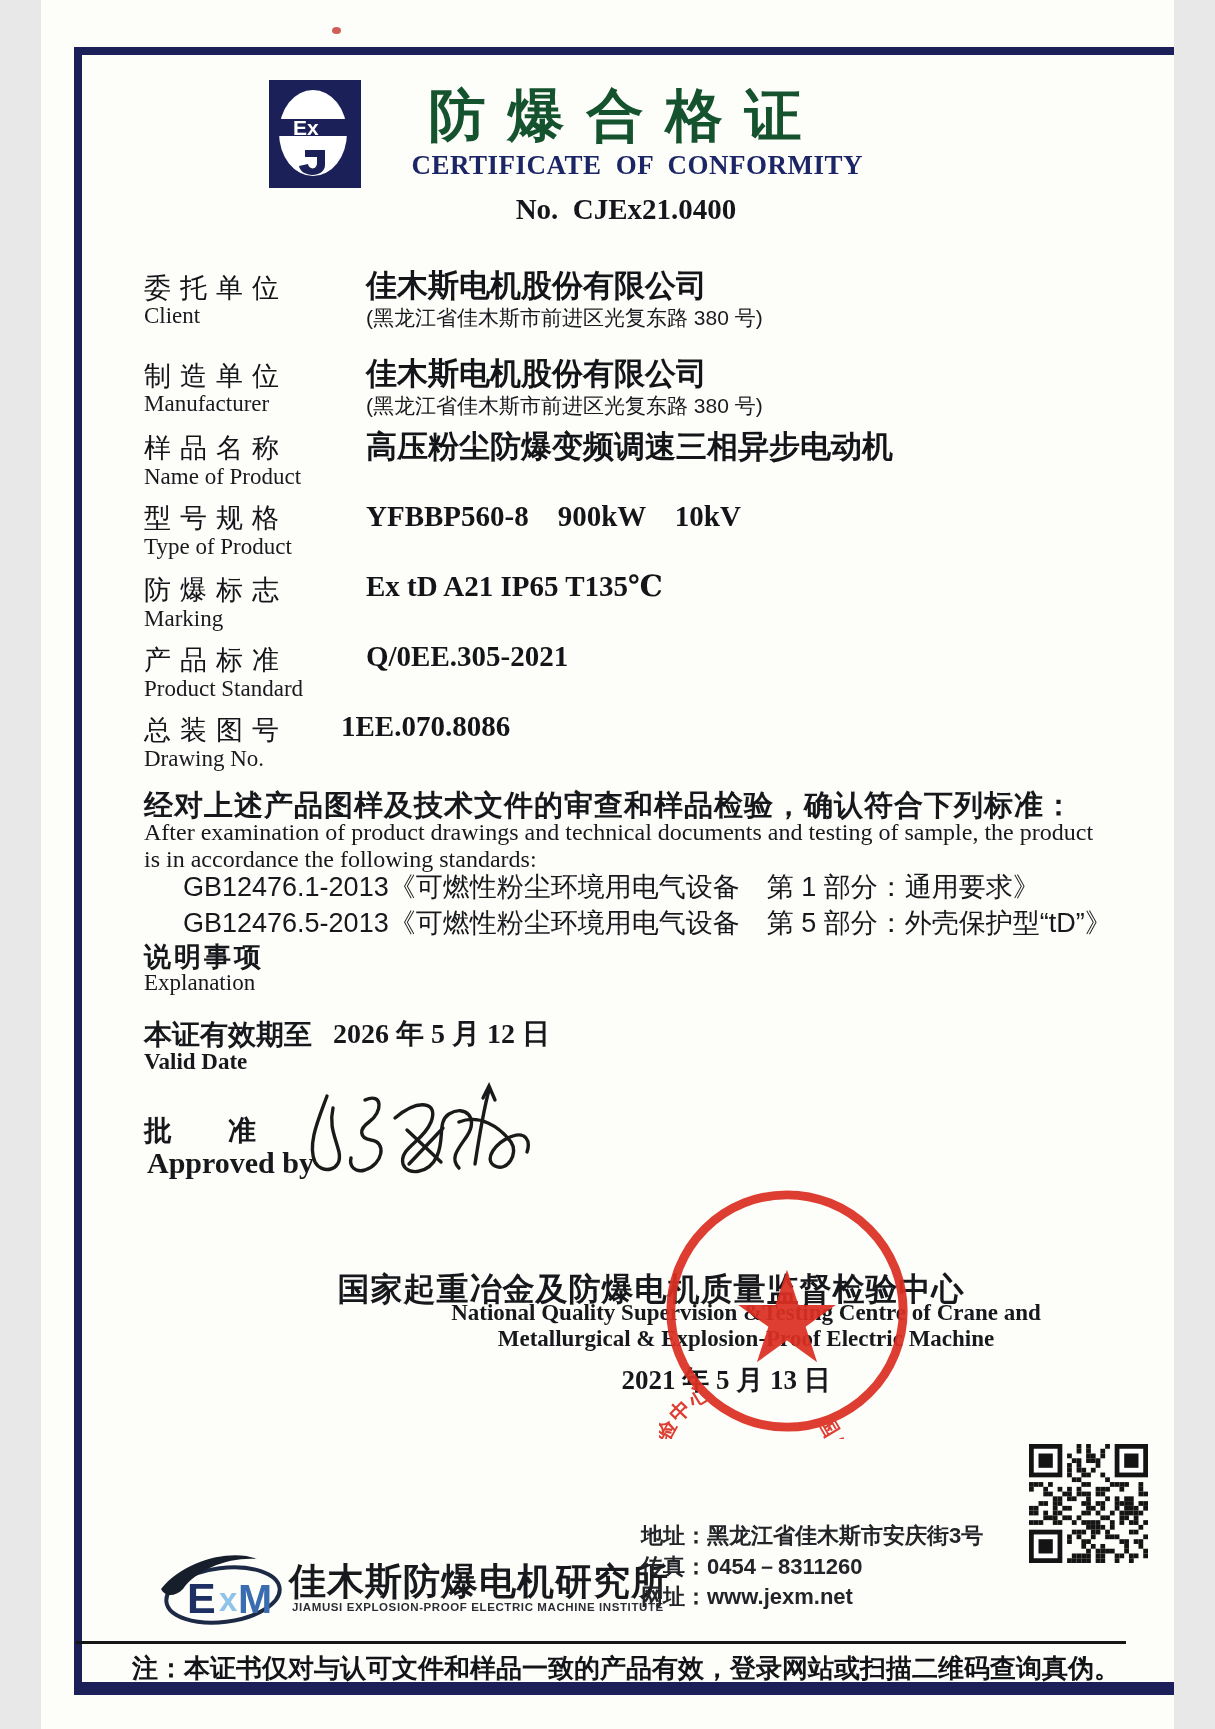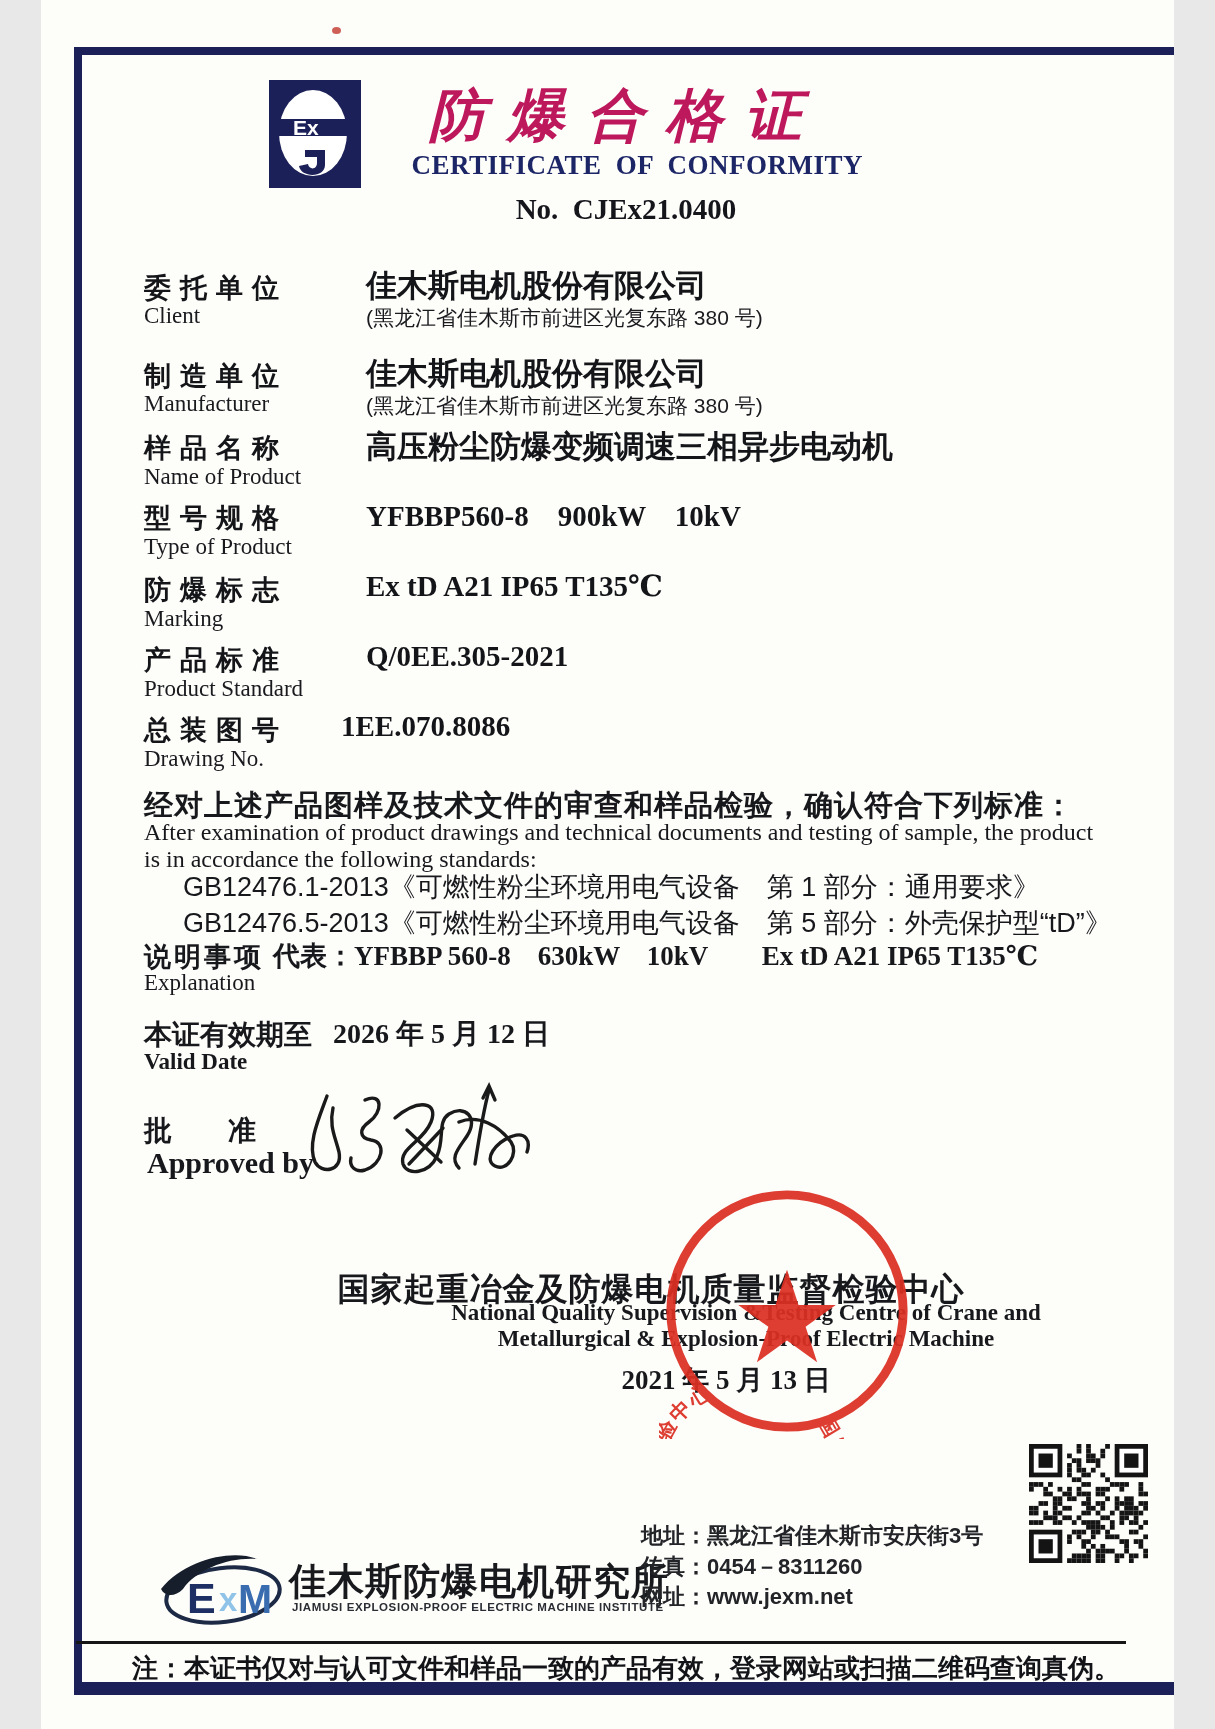--- a/index.html
+++ b/index.html
@@ -10,28 +10,28 @@
   }
   .abs{position:absolute;}
   .frame{
     left:33px;top:47px;width:1135px;height:1648px;box-sizing:border-box;
     border:8px solid #1b2158;border-right-width:9px;border-bottom-width:13px;
   }
   .artifact-dot{left:291px;top:27px;width:9px;height:7px;background:#c2372e;border-radius:50%;opacity:.8;}
 
   
   .title-cn{left:360px;top:78px;width:450px;text-align:center;font-size:57px;font-weight:700;
-    color:#be185d;letter-spacing:22px;white-space:nowrap;font-style:italic;}
+    color:#14532d;letter-spacing:22px;white-space:nowrap;}
   .title-en{left:352px;top:150px;width:470px;text-align:right;font-family:"Liberation Serif","DejaVu Serif",serif;
     font-size:27px;font-weight:700;color:#1c2666;word-spacing:7px;letter-spacing:.5px;white-space:nowrap;}
   .cert-no{left:360px;top:193px;width:450px;text-align:center;font-family:"Liberation Serif","DejaVu Serif",serif;
     font-size:29px;font-weight:600;color:#15151c;white-space:pre;}
 
   
-  .f-label-cn{left:103px;font-size:27px;font-weight:700;letter-spacing:9px;color:#141519;white-space:nowrap;}
+  .f-label-cn{left:103px;font-size:27px;font-weight:400;letter-spacing:9px;color:#141519;white-space:nowrap;}
   .f-label-en{left:103px;font-family:"Liberation Serif","DejaVu Serif",serif;font-size:23px;color:#191a1e;white-space:nowrap;}
   .f-value{left:325px;font-family:"Liberation Serif","DejaVu Serif",serif;font-size:29px;font-weight:700;color:#141519;white-space:pre;}
   .f-value.cjk{font-family:Liberation Serif, serif;font-size:31px;}
   .f-note{left:325px;font-size:21px;font-weight:500;color:#1a1b1f;white-space:nowrap;}
 
   .stmt-cn{left:103px;top:786px;font-size:29px;font-weight:600;letter-spacing:1px;white-space:nowrap;}
   .stmt-en{left:103px;font-family:"Liberation Serif","DejaVu Serif",serif;font-size:24px;white-space:nowrap;}
   .gb-line{left:142px;font-size:27px;font-weight:500;white-space:nowrap;}
 
   .expl-label{left:103px;top:939px;font-size:27px;font-weight:600;letter-spacing:3px;}
@@ -114,21 +114,20 @@
   <div class="abs f-label-en" style="top:746px">Drawing No.</div>
   <div class="abs f-value" style="top:710px;left:300px">1EE.070.8086</div>
 
   <div class="abs stmt-cn">经对上述产品图样及技术文件的审查和样品检验，确认符合下列标准：</div>
   <div class="abs stmt-en" style="top:846px">is in accordance the following standards:</div>
   <div class="abs stmt-en" style="top:819px">After examination of product drawings and technical documents and testing of sample, the product</div>
   <div class="abs gb-line" style="top:869px">GB12476.1-2013《可燃性粉尘环境用电气设备　第 1 部分：通用要求》</div>
   <div class="abs gb-line" style="top:905px">GB12476.5-2013《可燃性粉尘环境用电气设备　第 5 部分：外壳保护型“tD”》</div>
 
   <div class="abs expl-label">说明事项</div>
-  <div class="abs expl-value">代表：YFBBP 560-8　630kW　10kV　　Ex tD A21 IP65 T135℃</div>
   <div class="abs expl-en">Explanation</div>
 
   <div class="abs valid-label">本证有效期至</div>
   <div class="abs valid-value">2026 年 5 月 12 日</div>
   <div class="abs valid-en">Valid Date</div>
 
   <div class="abs appr-label">批　　准</div>
   <div class="abs appr-en">Approved by</div>
   <svg class="abs" style="left:258px;top:1078px" width="250" height="118" viewBox="0 0 250 118">
     <g fill="none" stroke="#1a1a1a" stroke-width="3.4" stroke-linecap="round">

